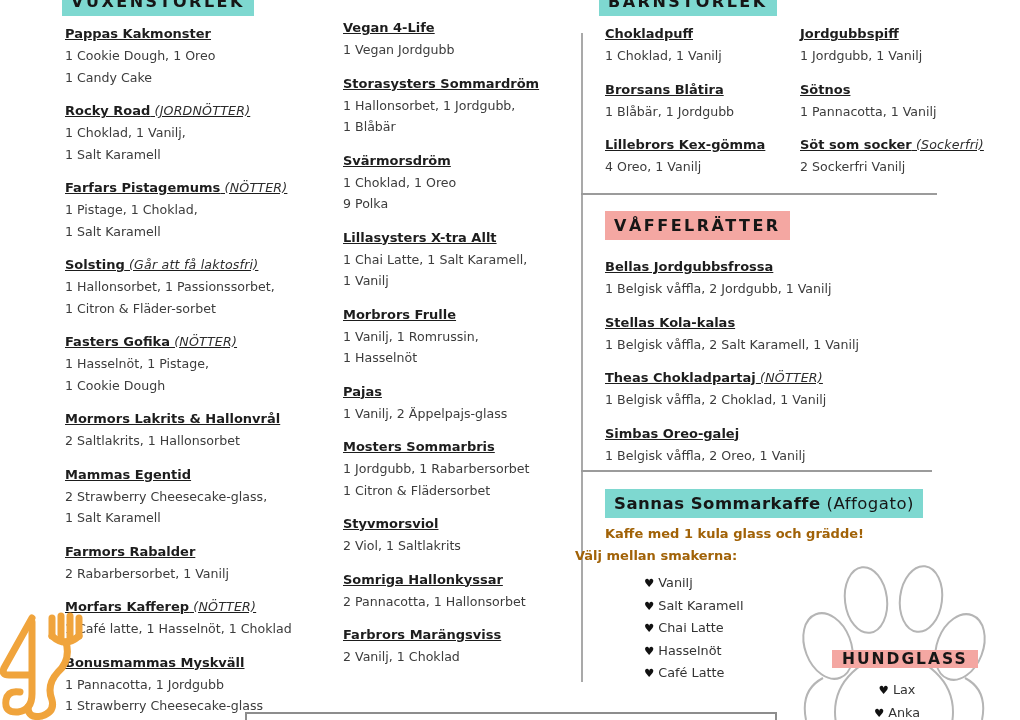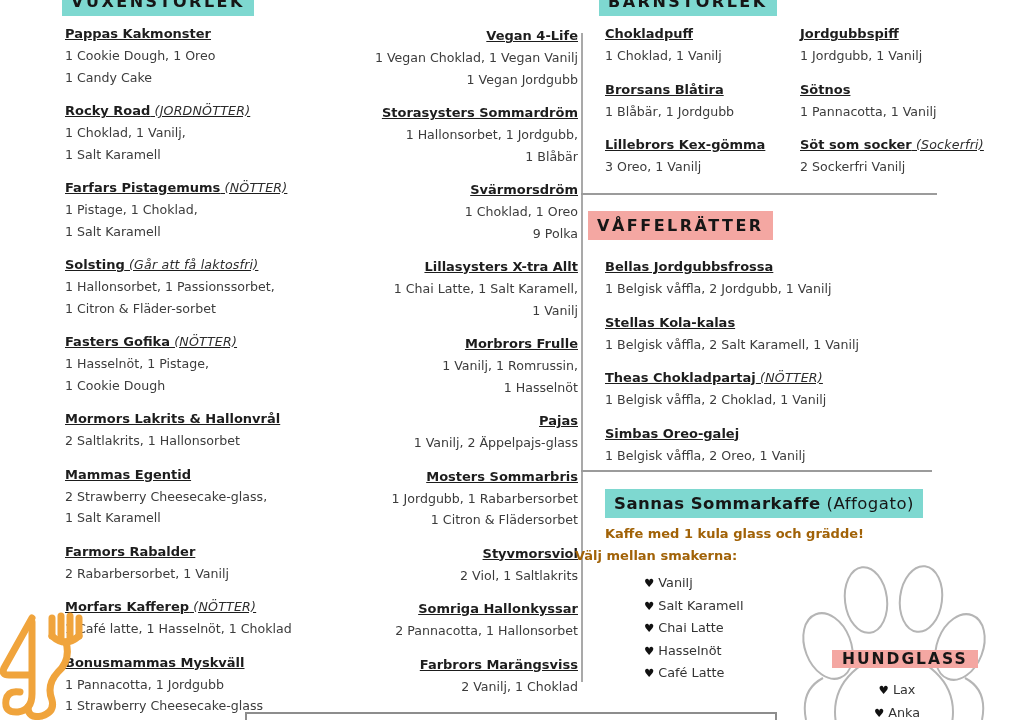--- a/index.html
+++ b/index.html
@@ -89,24 +89,23 @@
     <div class="mi">
       <div class="mi-title">Morfars Kafferep<span class="note"> (NÖTTER)</span></div>
       <div class="mi-line">1 Café latte, 1 Hasselnöt, 1 Choklad</div>
     </div>
     <div class="mi">
       <div class="mi-title">Bonusmammas Myskväll</div>
       <div class="mi-line">1 Pannacotta, 1 Jordgubb</div>
       <div class="mi-line">1 Strawberry Cheesecake-glass</div>
     </div>
   </div>
-<div class="abs" id="adult-col2" style="left:343px;top:25px;width:235px;text-align:right;">
+<div class="abs" id="adult-col2" style="left:343px;top:17px;width:235px;">
     <div class="mi">
       <div class="mi-title">Vegan 4-Life</div>
-      <div class="mi-line">1 Vegan Choklad, 1 Vegan Vanilj</div>
       <div class="mi-line">1 Vegan Jordgubb</div>
     </div>
     <div class="mi">
       <div class="mi-title">Storasysters Sommardröm</div>
       <div class="mi-line">1 Hallonsorbet, 1 Jordgubb,</div>
       <div class="mi-line">1 Blåbär</div>
     </div>
     <div class="mi">
       <div class="mi-title">Svärmorsdröm</div>
       <div class="mi-line">1 Choklad, 1 Oreo</div>
@@ -156,39 +155,39 @@
     <div class="mi">
       <div class="mi-title">Chokladpuff</div>
       <div class="mi-line">1 Choklad, 1 Vanilj</div>
     </div>
     <div class="mi">
       <div class="mi-title">Brorsans Blåtira</div>
       <div class="mi-line">1 Blåbär, 1 Jordgubb</div>
     </div>
     <div class="mi">
       <div class="mi-title">Lillebrors Kex-gömma</div>
-      <div class="mi-line">3 Oreo, 1 Vanilj</div>
+      <div class="mi-line">4 Oreo, 1 Vanilj</div>
     </div>
   </div>
 <div class="abs" id="kids-col2" style="left:800px;top:23px;width:210px;">
     <div class="mi">
       <div class="mi-title">Jordgubbspiff</div>
       <div class="mi-line">1 Jordgubb, 1 Vanilj</div>
     </div>
     <div class="mi">
       <div class="mi-title">Sötnos</div>
       <div class="mi-line">1 Pannacotta, 1 Vanilj</div>
     </div>
     <div class="mi">
       <div class="mi-title">Söt som socker<span class="note"> (Sockerfri)</span></div>
       <div class="mi-line">2 Sockerfri Vanilj</div>
     </div>
   </div>
 
-<div class="abs" style="left:588px;top:211px;border-radius:6px;">
+<div class="abs" style="left:605px;top:211px;border-radius:6px;">
   <span class="hl pink" style="background: rgb(244, 167, 162);">VÅFFELRÄTTER</span>
 </div>
 <div class="abs" id="waffles-items" style="left:605px;top:247px;width:330px;margin-top:9px;">
     <div class="mi">
       <div class="mi-title">Bellas Jordgubbsfrossa</div>
       <div class="mi-line">1 Belgisk våffla, 2 Jordgubb, 1 Vanilj</div>
     </div>
     <div class="mi">
       <div class="mi-title">Stellas Kola-kalas</div>
       <div class="mi-line">1 Belgisk våffla, 2 Salt Karamell, 1 Vanilj</div>

